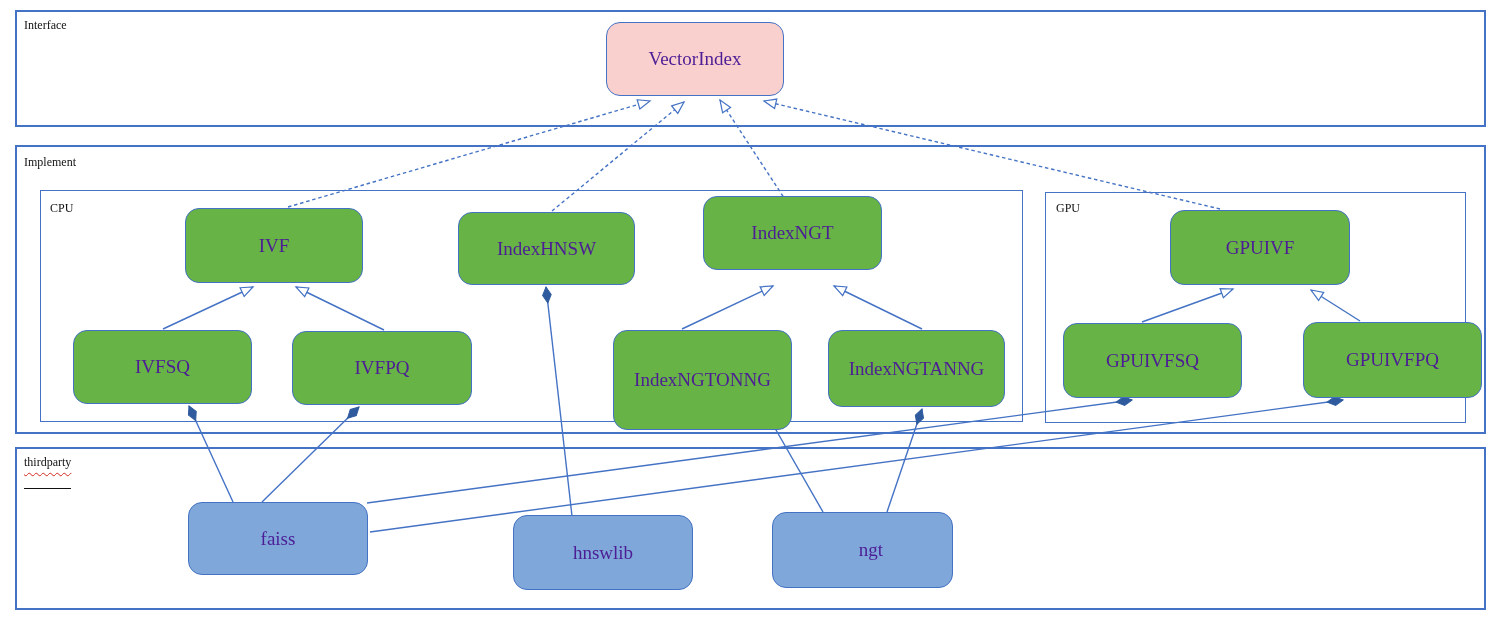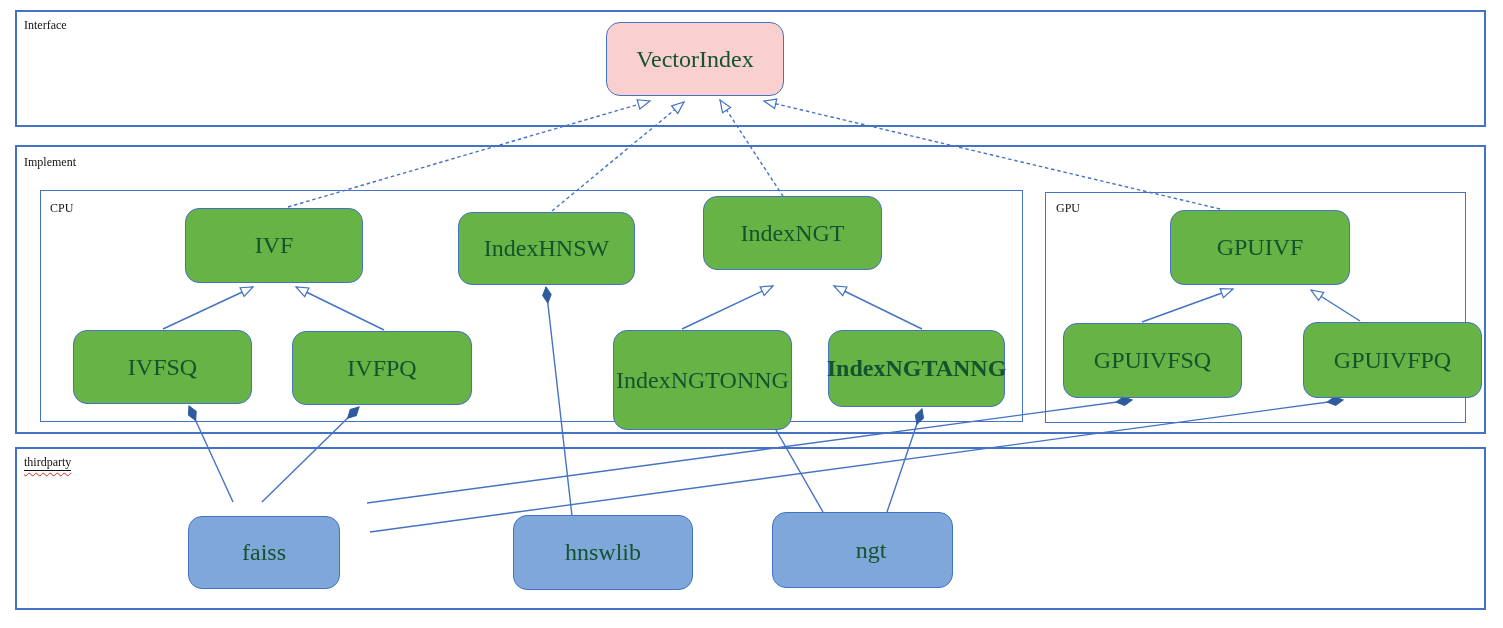--- a/index.html
+++ b/index.html
@@ -3,24 +3,24 @@
 <meta charset="utf-8">
 <style>
   html,body{margin:0;padding:0;background:#ffffff;}
   #canvas{position:relative;width:1503px;height:628px;background:#ffffff;overflow:hidden;
           font-family:"Liberation Sans",sans-serif;}
   .region{position:absolute;border:2px solid #4472C4;background:transparent;box-sizing:border-box;}
   .subregion{position:absolute;border:1.4px solid #4472C4;background:transparent;box-sizing:border-box;}
   .region-label{position:absolute;font-family:Liberation Serif, serif;font-size:12px;color:#111;
                 line-height:1;white-space:nowrap;}
   .lbl-underline{border-bottom:1.3px solid #111;text-decoration:underline wavy #d02a20 1px;
-                 text-underline-offset:6px;padding-bottom:1px;}
+                 text-underline-offset:6px;padding-bottom:19px;}
   #edges{position:absolute;left:0;top:0;z-index:2;}
   .node{position:absolute;border:1.6px solid #4472C4;border-radius:14px;display:flex;align-items:center;
-        justify-content:center;font-family:"Liberation Serif",serif;font-size:24px;color:#14532d;
+        justify-content:center;font-family:"Liberation Serif",serif;font-size:19px;color:#4c1d95;
         box-sizing:border-box;z-index:3;white-space:nowrap;}
   .pink{background:#F9D0CE;}
   .green{background:#67B345;}
   .blue{background:#7FA7D9;}
   .z1{z-index:1;}
 </style>
 </head>
 <body>
 
 <div id="canvas">
@@ -71,23 +71,23 @@
   </svg>
 
   <div class="node pink" style="left:606px;top:22px;width:178px;height:74px;">VectorIndex</div>
 
   <div class="node green" style="left:185px;top:208px;width:178px;height:75px;">IVF</div>
   <div class="node green" style="left:458px;top:212px;width:177px;height:73px;">IndexHNSW</div>
   <div class="node green" style="left:703px;top:196px;width:179px;height:74px;">IndexNGT</div>
   <div class="node green" style="left:73px;top:330px;width:179px;height:74px;">IVFSQ</div>
   <div class="node green" style="left:292px;top:331px;width:180px;height:74px;">IVFPQ</div>
   <div class="node green" style="left:613px;top:330px;width:179px;height:100px;">IndexNGTONNG</div>
-  <div class="node green" style="left:828px;top:330px;width:177px;height:77px;font-weight:bold;">IndexNGTANNG</div>
+  <div class="node green" style="left:828px;top:330px;width:177px;height:77px;">IndexNGTANNG</div>
 
   <div class="node green" style="left:1063px;top:323px;width:179px;height:75px;">GPUIVFSQ</div>
   <div class="node green" style="left:1170px;top:210px;width:180px;height:75px;">GPUIVF</div>
   <div class="node green" style="left:1268px;top:322px;width:179px;height:76px;margin-left:35px;">GPUIVFPQ</div>
 
-  <div class="node blue" style="left:188px;top:502px;width:152px;height:73px;margin-top:14px;">faiss</div>
+  <div class="node blue" style="left:188px;top:502px;width:180px;height:73px;">faiss</div>
   <div class="node blue" style="left:485px;top:515px;width:180px;height:75px;margin-left:28px;">hnswlib</div>
   <div class="node blue" style="left:772px;top:512px;width:181px;height:76px;padding-left:17px;">ngt</div>
 
 </div>
 
 </body></html>

